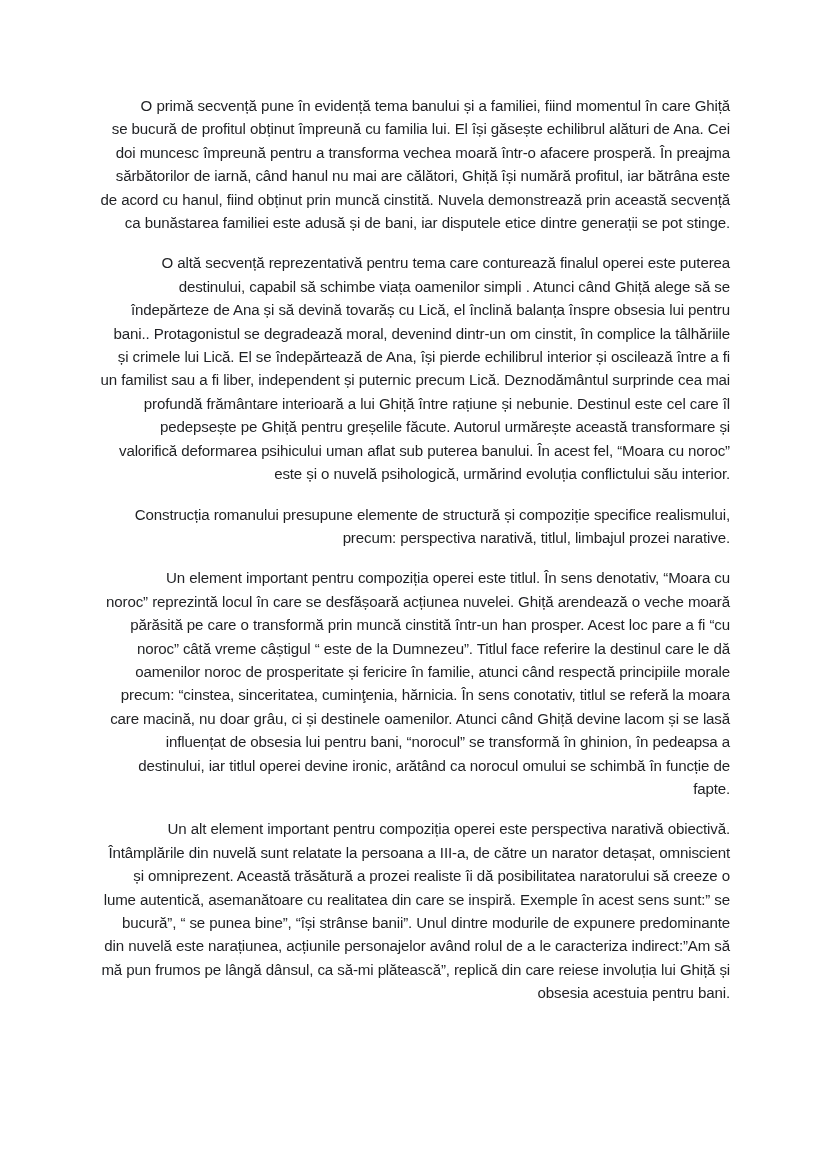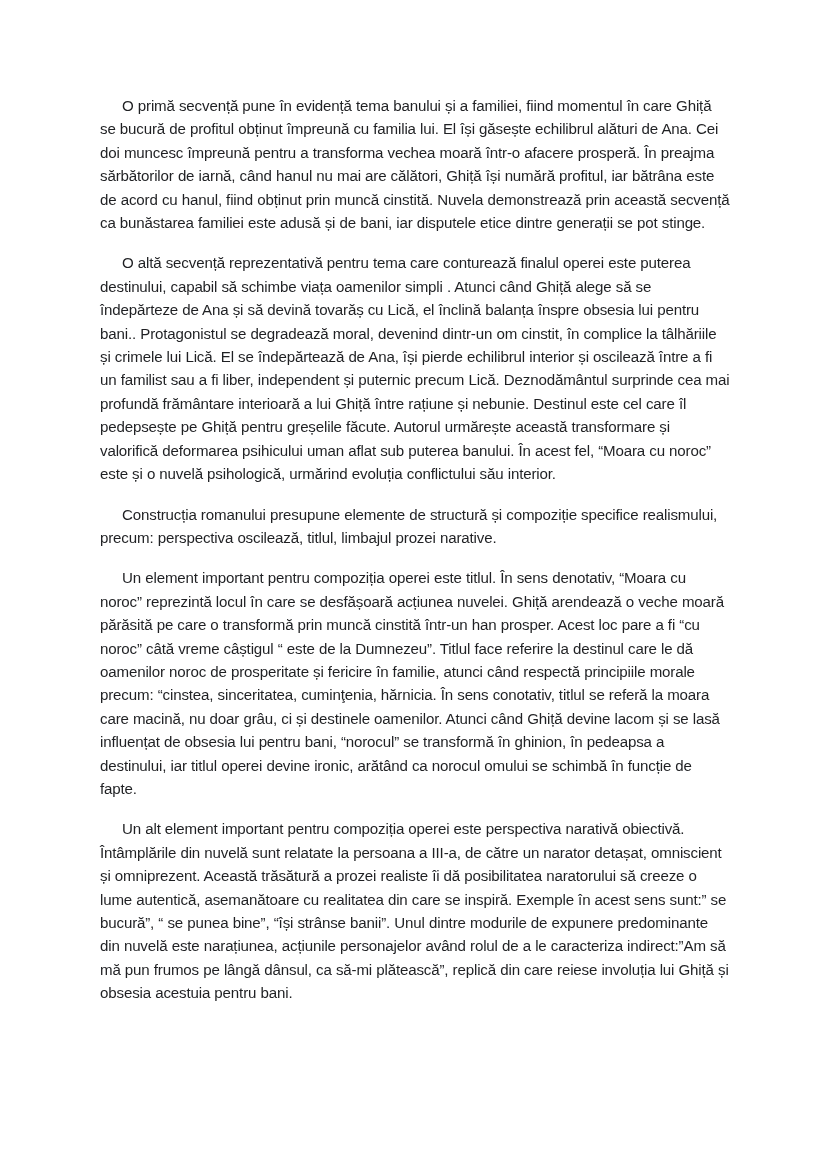--- a/index.html
+++ b/index.html
@@ -26,35 +26,35 @@
     left: 100px;
     top: 94px;
     width: 630px;
   }
   p.para {
     margin: 0 0 17px 0;
     padding: 0;
     font-size: 15.1px;
     line-height: 23.4px;
     color: #1f2023;
-    text-align: left;
+    text-align: right;
     text-indent: 22px;
     letter-spacing: -0.01em;
     word-spacing: 0.01em;
     font-weight: 400;
     -webkit-font-smoothing: antialiased;
   }
   p.para:last-child {
     margin-bottom: 8px;
   }
 </style>
 </head>
 <body>
 
 <div class="page">
   <div class="doc-body">
     <p class="para">O primă secvență pune în evidență tema banului și a familiei, fiind momentul în care Ghiță se bucură de profitul obținut împreună cu familia lui. El își găsește echilibrul alături de Ana. Cei doi muncesc împreună pentru a transforma vechea moară într-o afacere prosperă. În preajma sărbătorilor de iarnă, când hanul nu mai are călători, Ghiță își numără profitul, iar bătrâna este de acord cu hanul, fiind obținut prin muncă cinstită. Nuvela demonstrează prin această secvență ca bunăstarea familiei este adusă și de bani, iar disputele etice dintre generații se pot stinge.</p>
     <p class="para">O altă secvență reprezentativă pentru tema care conturează finalul operei este puterea destinului, capabil să schimbe viața oamenilor simpli . Atunci când Ghiță alege să se îndepărteze de Ana și să devină tovarăș cu Lică, el înclină balanța înspre obsesia lui pentru bani.. Protagonistul se degradează moral, devenind dintr-un om cinstit, în complice la tâlhăriile și crimele lui Lică. El se îndepărtează de Ana, își pierde echilibrul interior și oscilează între a fi un familist sau a fi liber, independent și puternic precum Lică. Deznodământul surprinde cea mai profundă frământare interioară a lui Ghiță între rațiune și nebunie. Destinul este cel care îl pedepsește pe Ghiță pentru greșelile făcute. Autorul urmărește această transformare și valorifică deformarea psihicului uman aflat sub puterea banului. În acest fel, “Moara cu noroc” este și o nuvelă psihologică, urmărind evoluția conflictului său interior.</p>
-    <p class="para">Construcția romanului presupune elemente de structură și compoziție specifice realismului, precum: perspectiva oscilează, titlul, limbajul prozei narative.</p>
+    <p class="para">Construcția romanului presupune elemente de structură și compoziție specifice realismului, precum: perspectiva narativă, titlul, limbajul prozei narative.</p>
     <p class="para">Un element important pentru compoziția operei este titlul. În sens denotativ, “Moara cu noroc” reprezintă locul în care se desfășoară acțiunea nuvelei. Ghiță arendează o veche moară părăsită pe care o transformă prin muncă cinstită într-un han prosper. Acest loc pare a fi “cu noroc” câtă vreme câștigul “ este de la Dumnezeu”. Titlul face referire la destinul care le dă oamenilor noroc de prosperitate și fericire în familie,  atunci când respectă principiile morale precum: “cinstea, sinceritatea, cuminţenia, hărnicia. În sens conotativ, titlul se referă la moara care macină, nu doar grâu, ci și destinele oamenilor. Atunci când Ghiță devine lacom și se lasă influențat de obsesia lui pentru bani, “norocul” se transformă în ghinion, în pedeapsa a destinului, iar titlul operei devine ironic, arătând ca norocul omului se schimbă în funcție de fapte.</p>
     <p class="para">Un alt element important pentru compoziția operei este perspectiva narativă obiectivă. Întâmplările din nuvelă sunt relatate la persoana a III-a, de către un narator detașat, omniscient și  omniprezent. Această trăsătură a prozei realiste îi dă posibilitatea naratorului să creeze o lume autentică, asemanătoare cu realitatea din care se inspiră. Exemple în acest sens sunt:” se bucură”, “ se punea bine”,  “își strânse banii”. Unul dintre modurile de expunere predominante din nuvelă este narațiunea, acțiunile personajelor având rolul de a le caracteriza indirect:”Am să mă pun frumos pe lângă dânsul, ca să-mi plătească”, replică din care reiese involuția lui Ghiță și obsesia acestuia pentru bani.</p>
   </div>
 </div>
 
 </body></html>

